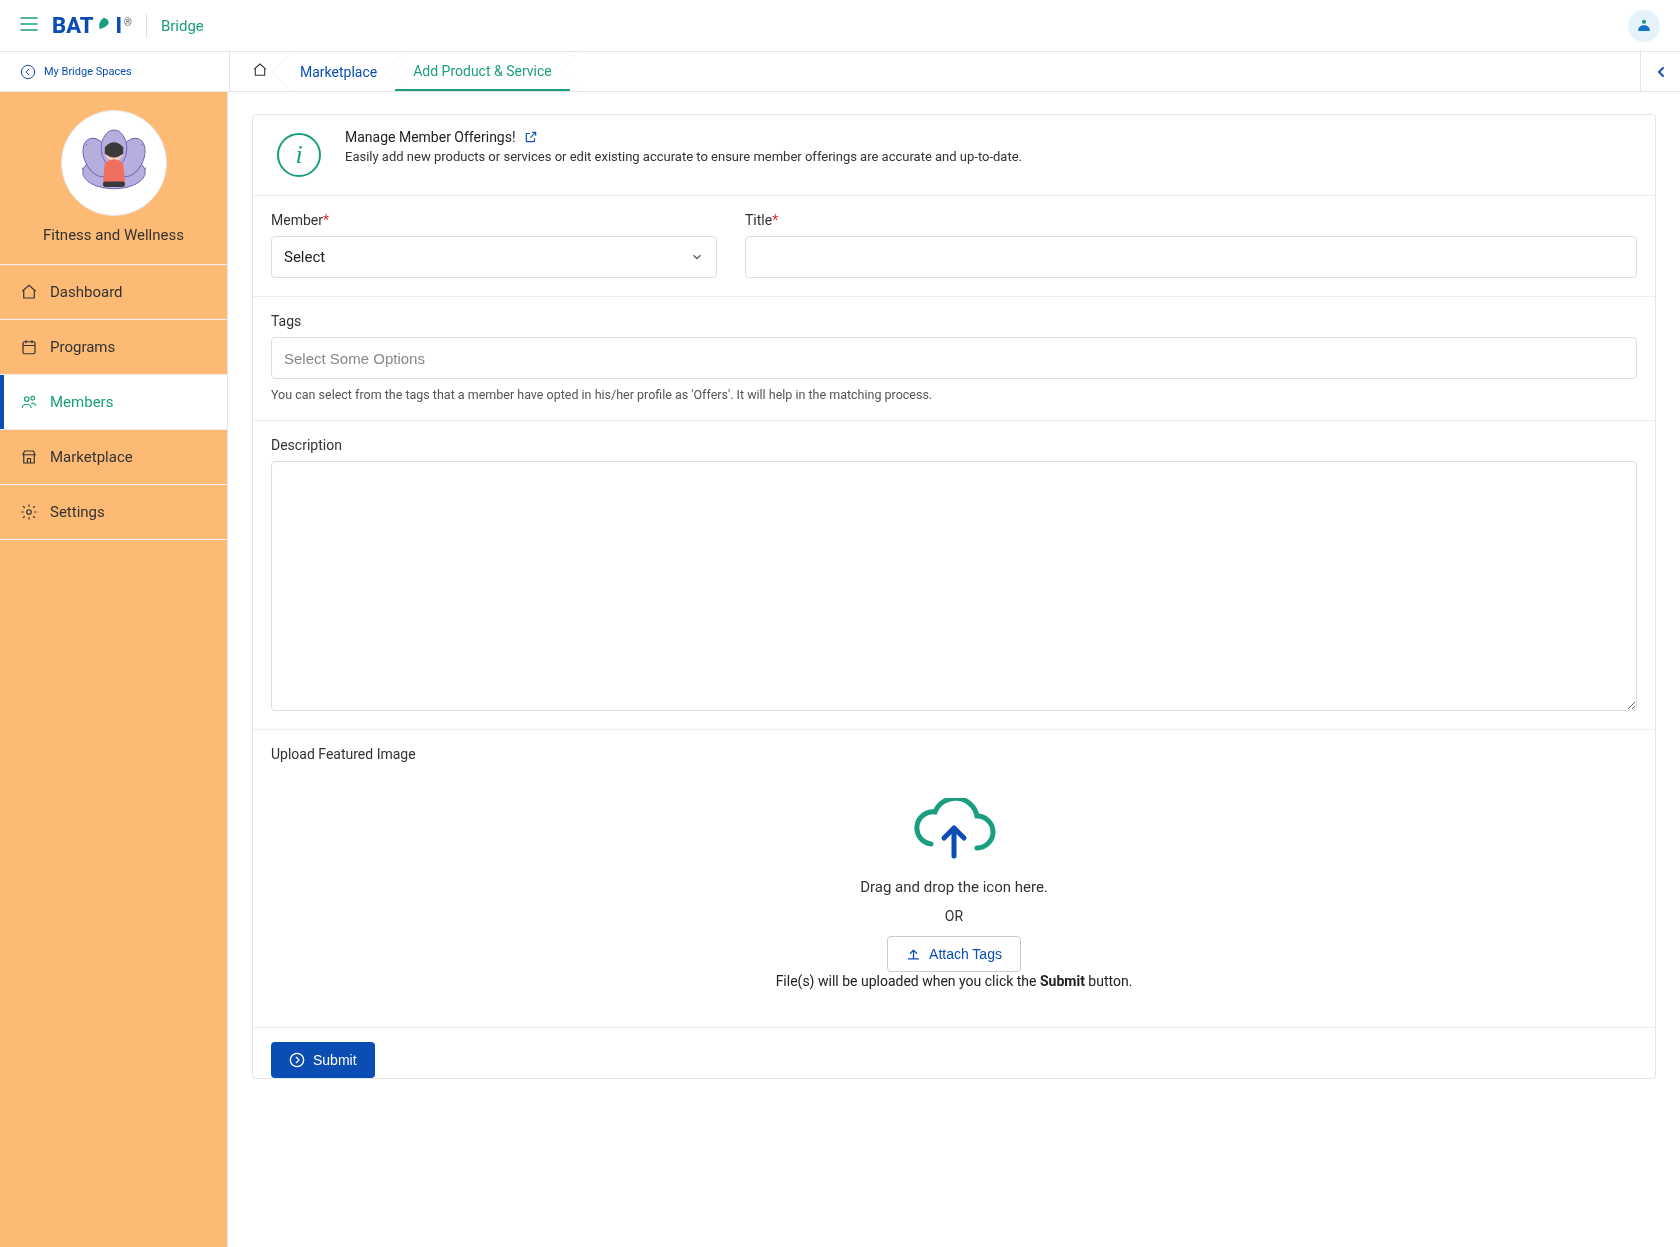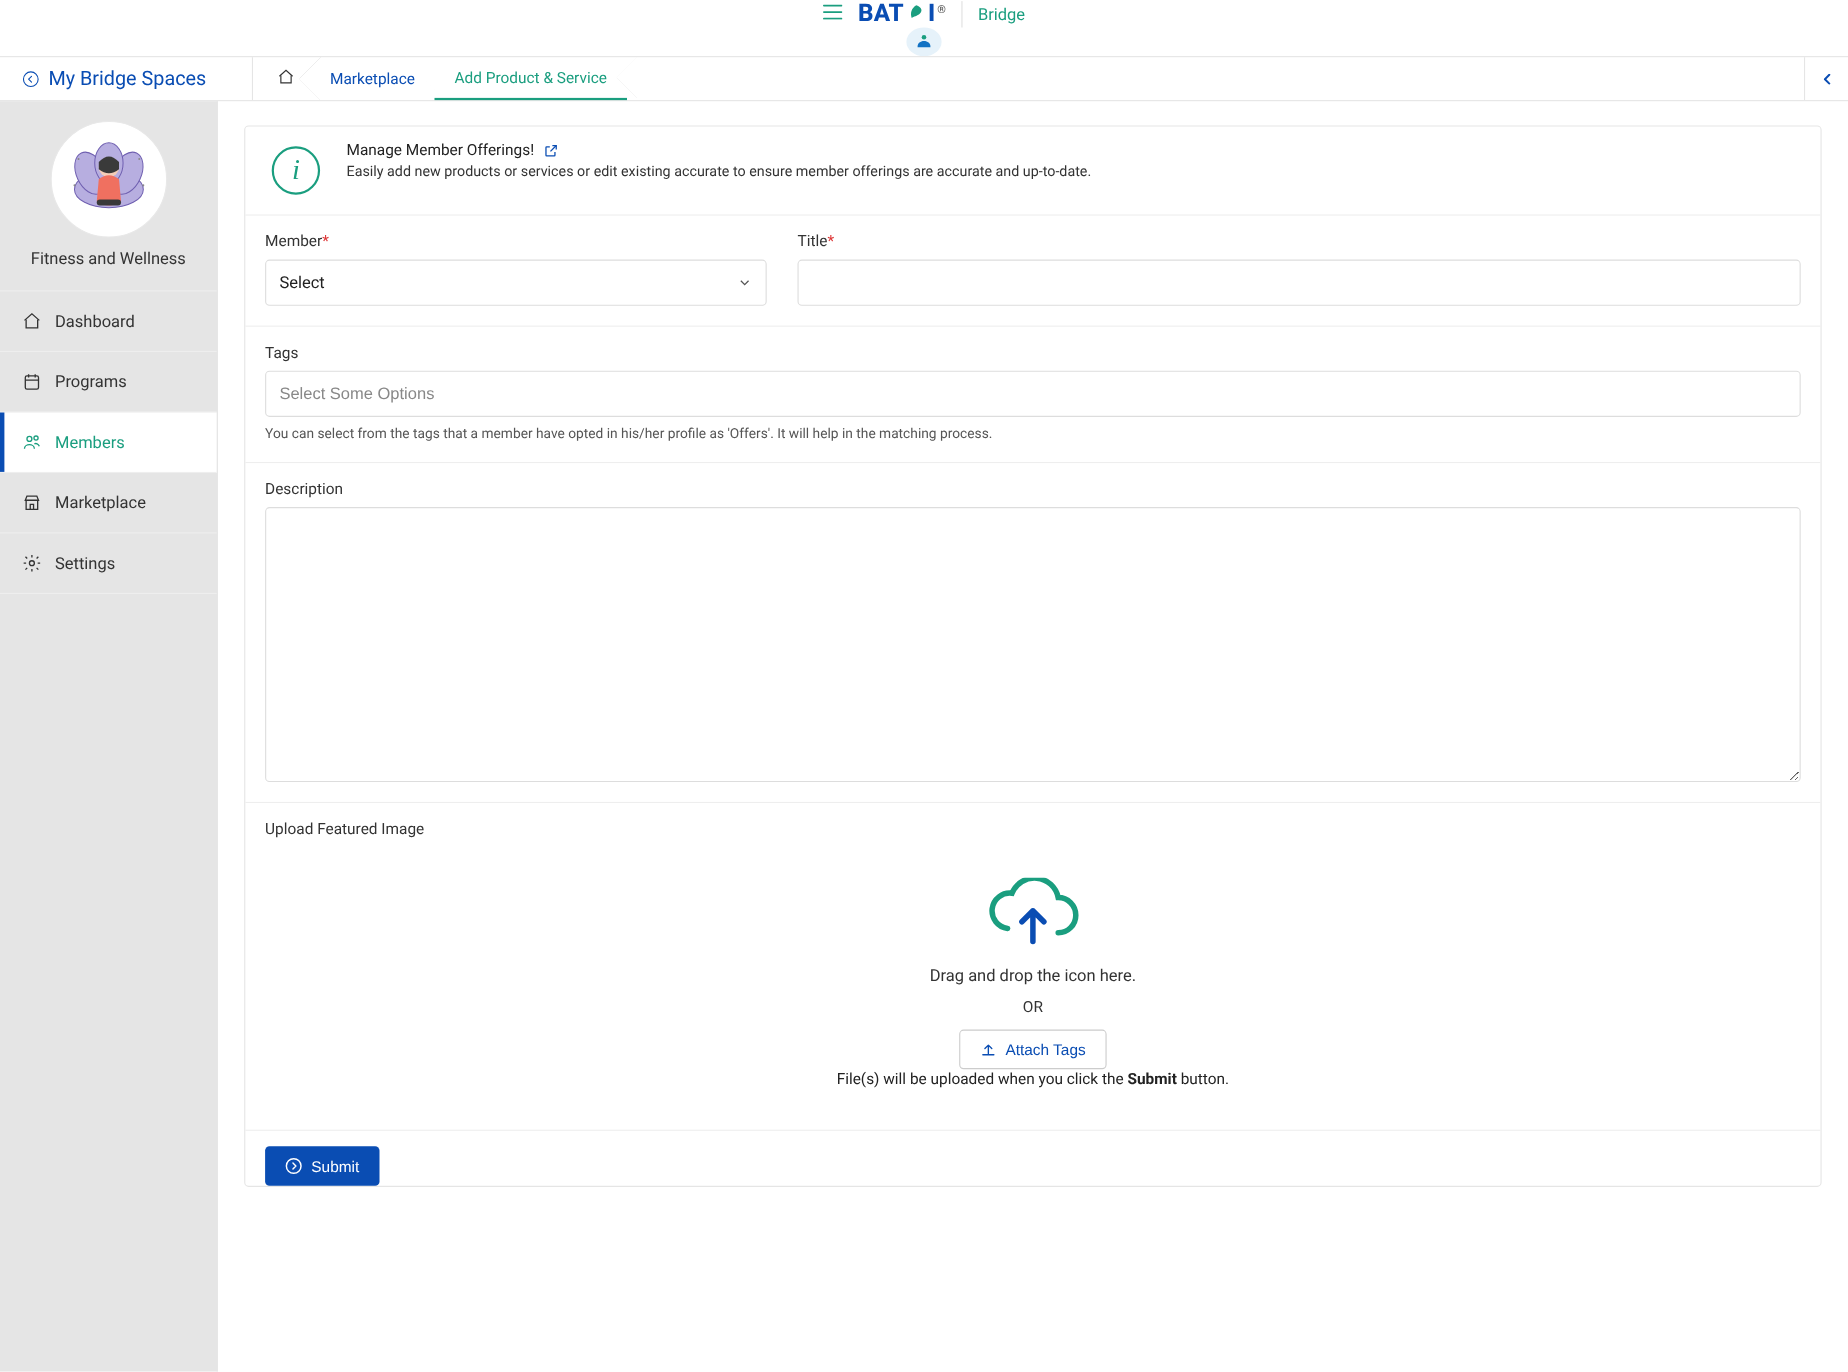--- a/index.html
+++ b/index.html
@@ -13,21 +13,20 @@
   color: #222;
   background: #fff;
 }
 .topbar {
   height: 52px;
   border-bottom: 1px solid #e5e5e5;
   display: flex;
   align-items: center;
   padding: 0 20px;
   justify-content: space-between;
-  flex-direction: column;
 }
 .topbar-left {
   display: flex;
   align-items: center;
   gap: 14px;
 }
 .hamburger {
   cursor: pointer;
   color: #1a9e7f;
 }
@@ -86,21 +85,21 @@
   padding-left: 20px;
   gap: 8px;
   border-right: 1px solid #e5e5e5;
 }
 .back-circle {
   color: #0a4db3;
   display: inline-flex;
 }
 .spaces-label {
   color: #0a4db3;
-  font-size: 18px;
+  font-size: 11px;
   cursor: pointer;
 }
 .breadcrumb-wrap {
   display: flex;
   align-items: stretch;
   flex: 1;
 }
 .crumb {
   display: flex;
   align-items: center;
@@ -135,23 +134,23 @@
   align-items: center;
   justify-content: center;
   color: #0a4db3;
   cursor: pointer;
 }
 .layout {
   display: flex;
   min-height: calc(100vh - 92px);
 }
 .sidebar {
-  width: 198px;
+  width: 228px;
   border-right: 1px solid #e5e5e5;
-  background: #e5e5e5;
+  background: #fdba74;
 }
 .workspace-head {
   text-align: center;
   padding: 18px 10px 20px;
   border-bottom: 1px solid #eee;
 }
 .workspace-icon {
   width: 106px;
   height: 106px;
   border-radius: 50%;

